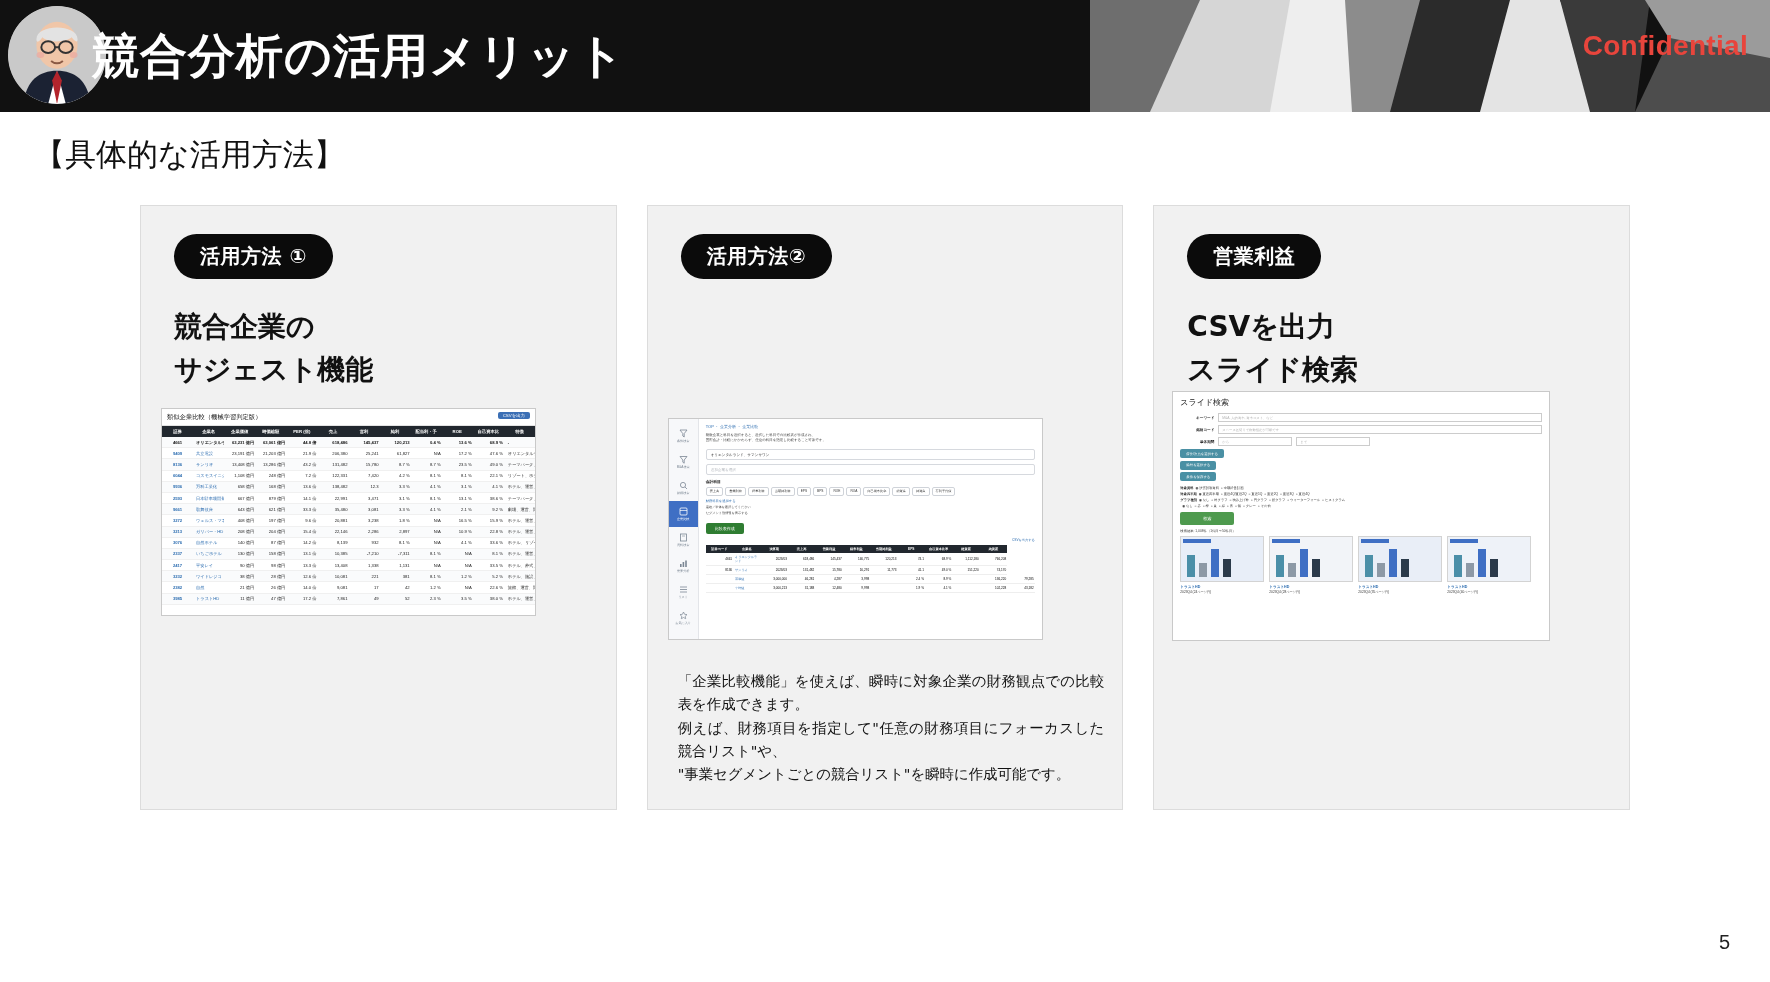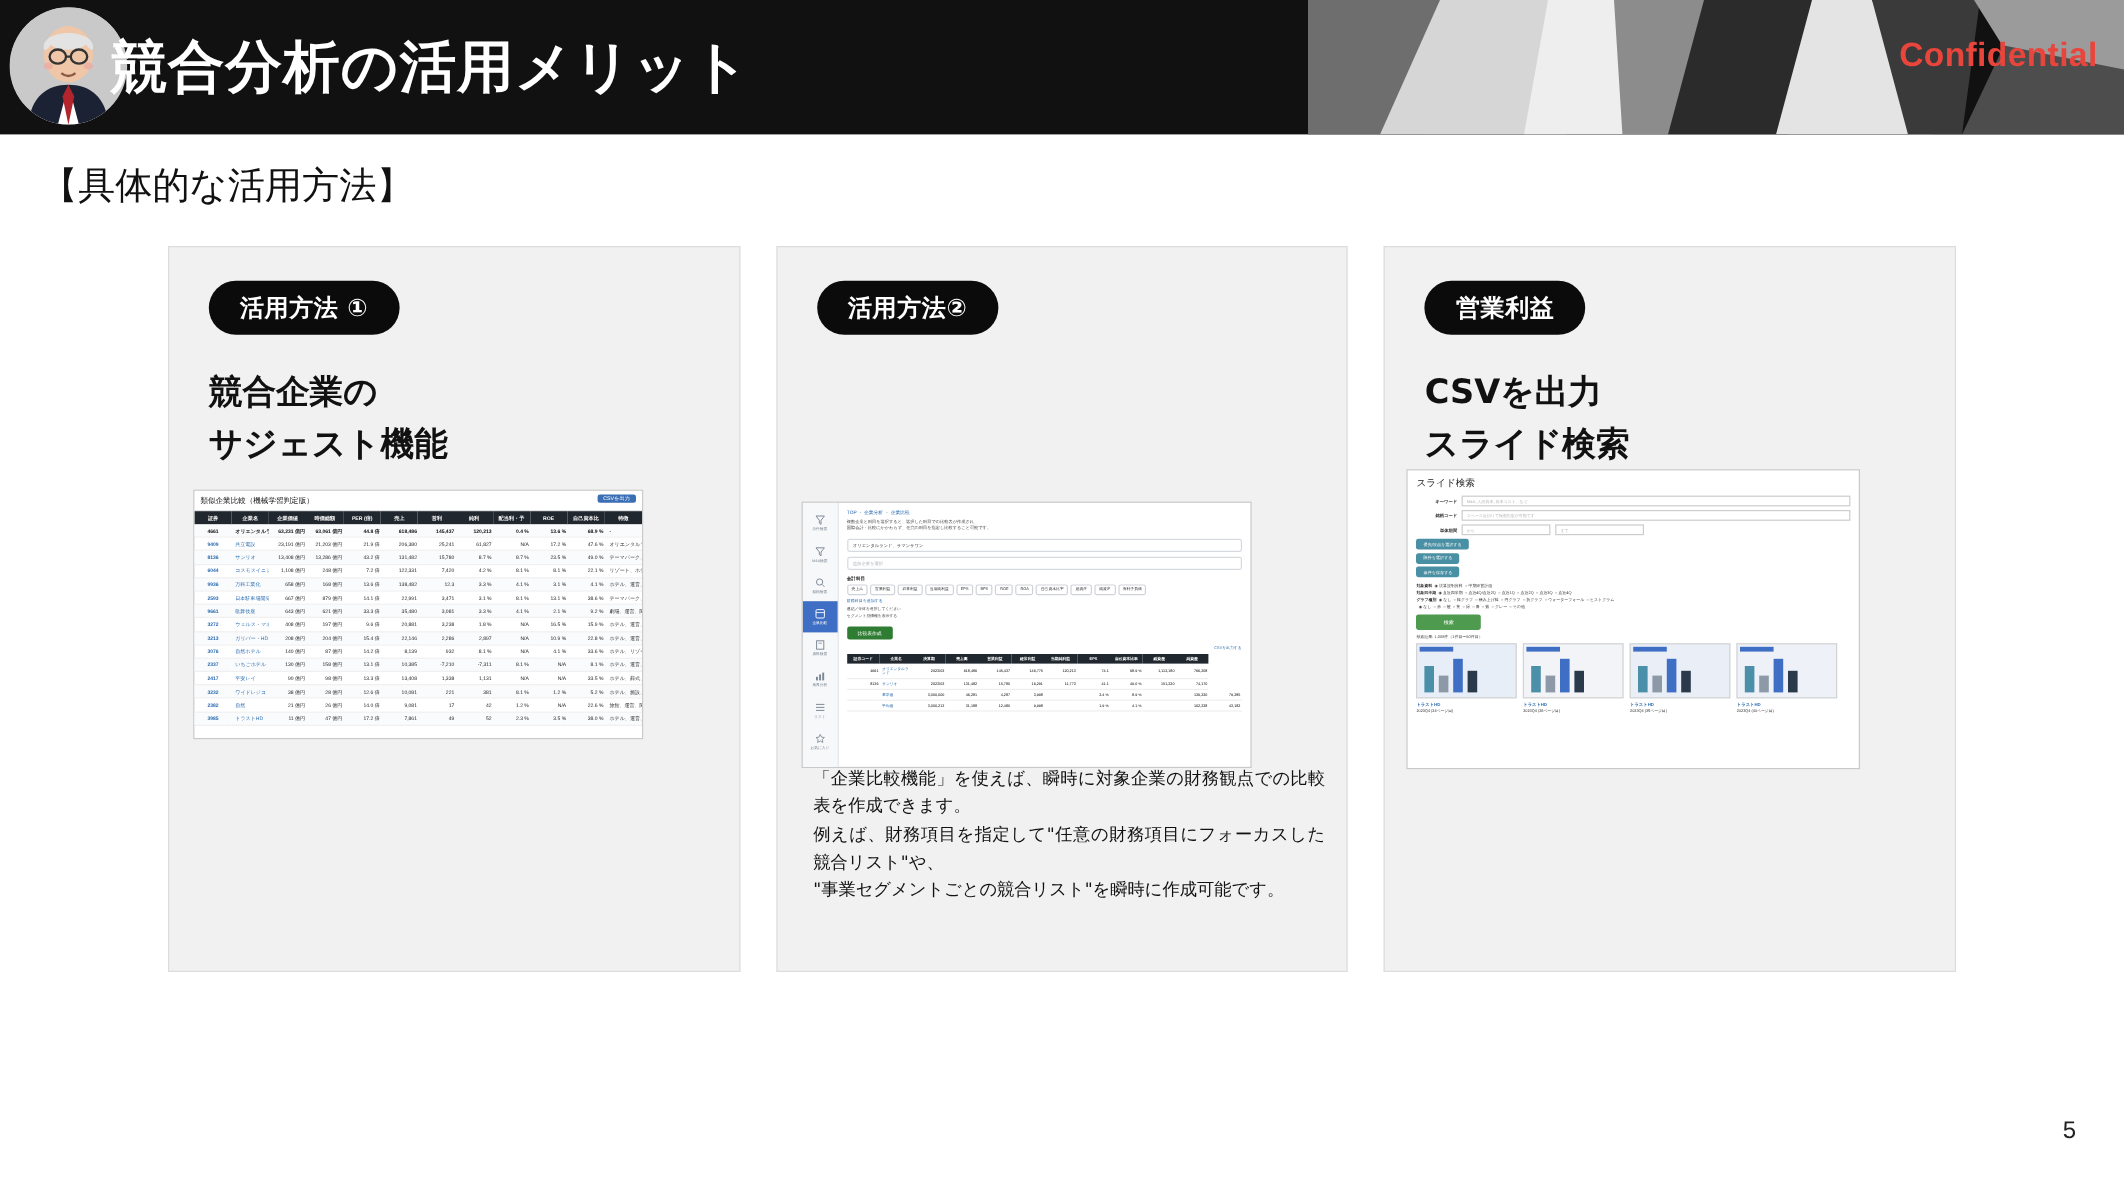--- a/index.html
+++ b/index.html
@@ -595,21 +595,21 @@
                   <td></td>
                   <td>102,228</td>
                   <td>43,182</td>
                 </tr>
               </tbody>
           </table>
         </div>
       </div>
     </div>
 
-    <div class="card-body" style="top:432px">「企業比較機能」を使えば、瞬時に対象企業の財務観点での比較表を作成できます。
+    <div class="card-body" style="top:464px">「企業比較機能」を使えば、瞬時に対象企業の財務観点での比較表を作成できます。
 例えば、財務項目を指定して"任意の財務項目にフォーカスした競合リスト"や、
 "事業セグメントごとの競合リスト"を瞬時に作成可能です。</div>
   </div>
 
   <div class="card">
     <div class="badge">営業利益</div>
     <div class="card-heading">CSVを出力
 スライド検索</div>
 
     <div class="shot c3shot">

